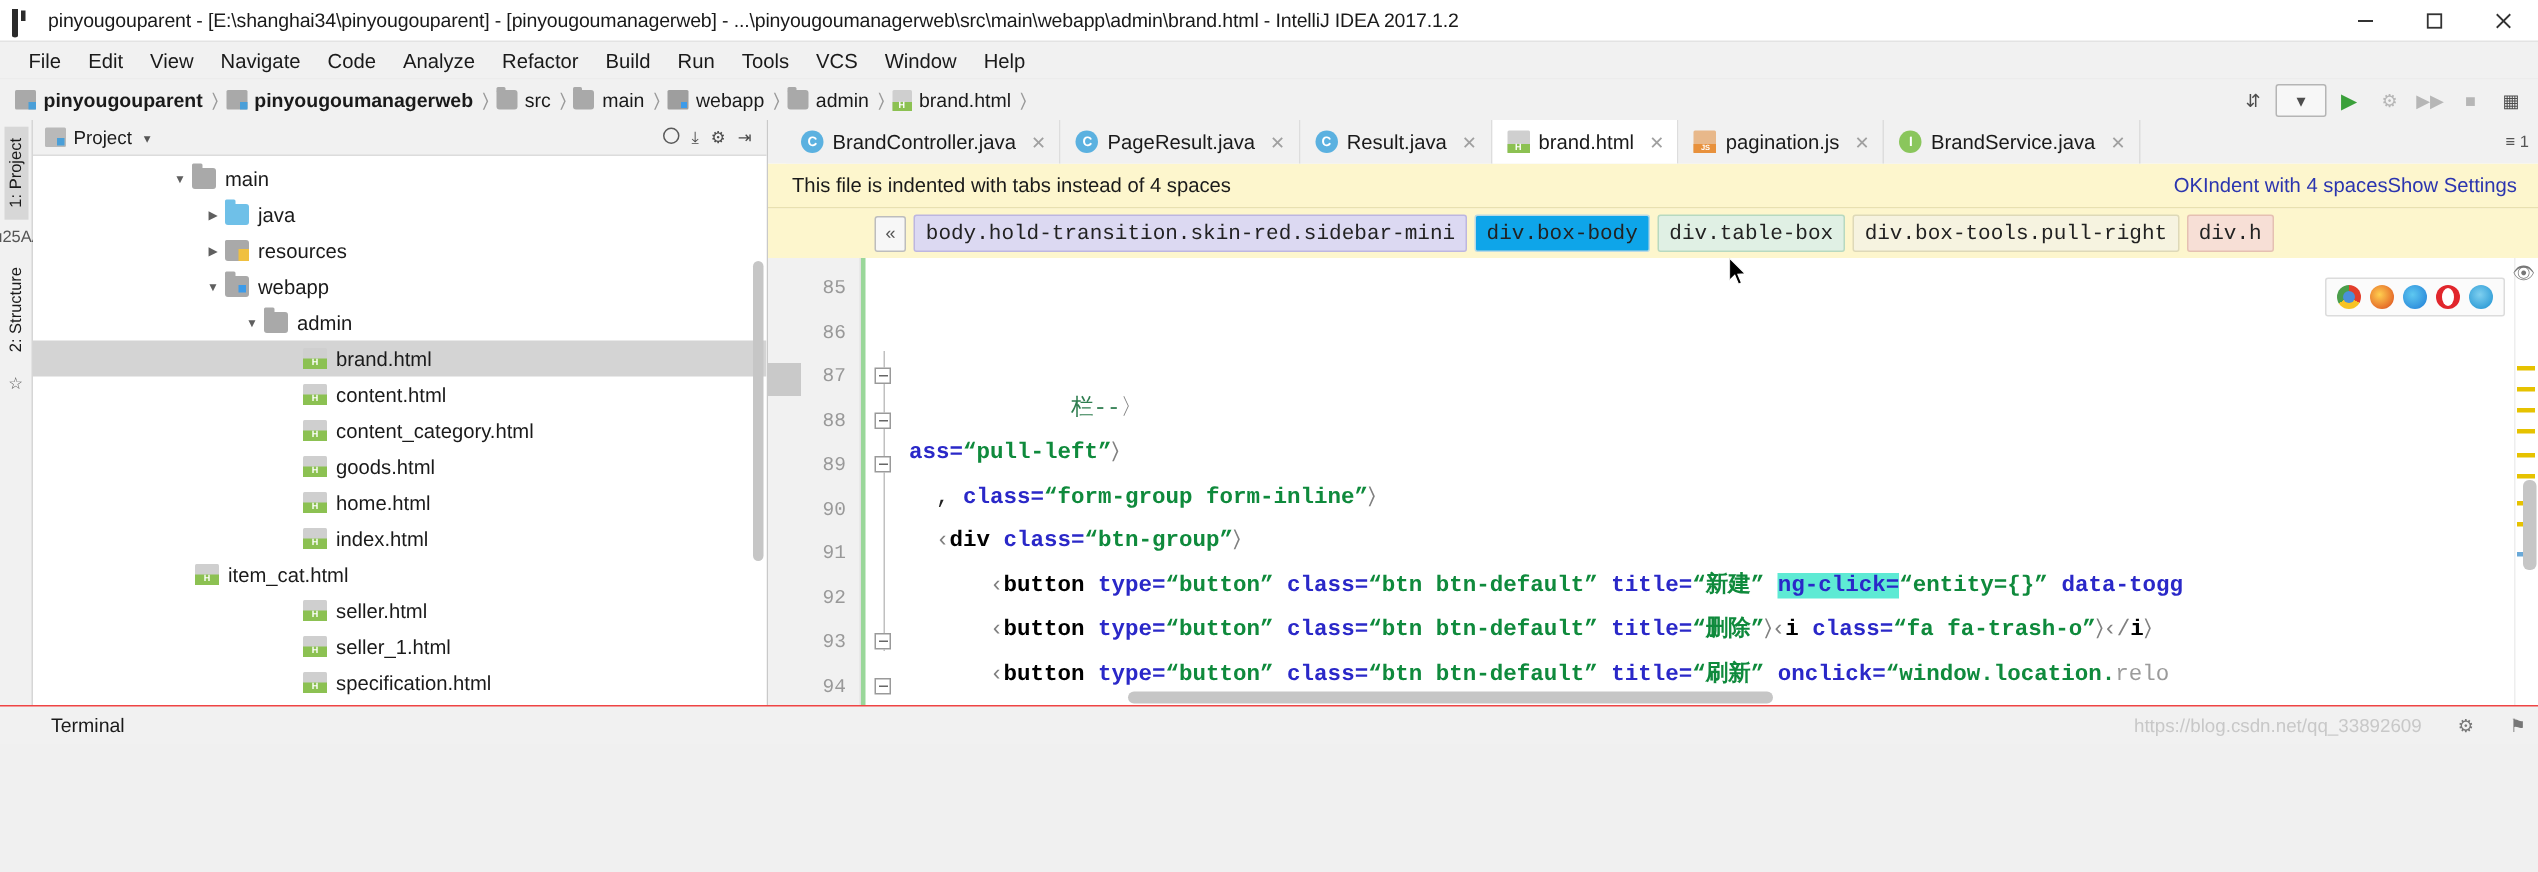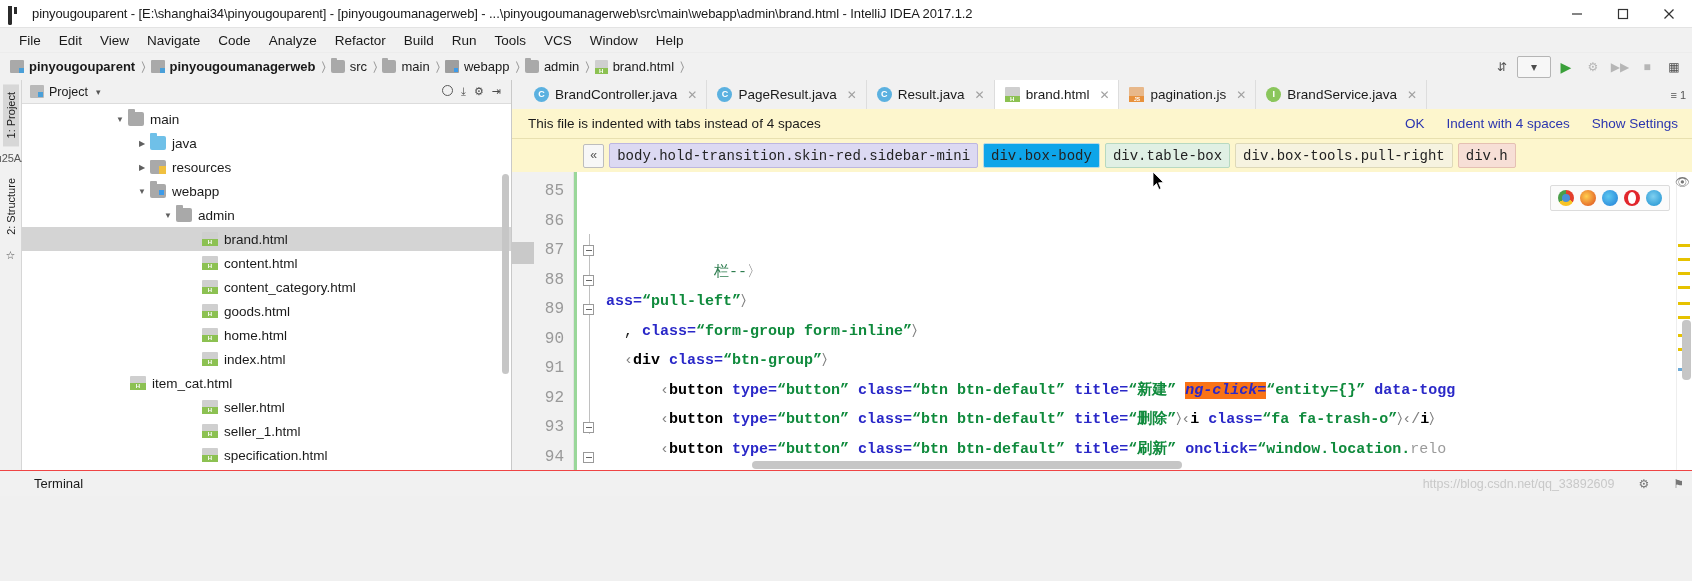--- a/index.html
+++ b/index.html
@@ -152,21 +152,21 @@
   .ic-html { background: #cfcfcf; border-radius: 1px; }
   .ic-html::after { content:"H"; position:absolute; left:0; bottom:0; width:15px; height:6px; background:#8cc152; color:#fff; font-size:6px; line-height:6px; text-align:center; font-weight:bold;}
   .ic-js { background: #e8b88a; border-radius: 1px; }
   .ic-js::after { content:"JS"; position:absolute; left:0; bottom:0; width:15px; height:6px; background:#e8913c; color:#fff; font-size:5px; line-height:6px; text-align:center; font-weight:bold;}
   .tabbar-right { margin-left: auto; display: flex; align-items: center; padding-right: 6px; gap: 4px; font-size: 11px; color: #555; }
 
   .notifbar {
     height: 30px; background: #fdf6cd; border-bottom: 1px solid #e8e0b0; display: flex; align-items: center;
     padding: 0 14px 0 16px; flex: 0 0 30px; font-size: 13.5px; color: #1a1a1a;
   }
-  .notif-actions { margin-left: auto; display: flex; gap: 22px; }
+  .notif-actions { margin-left: auto; display: flex; }
   .notif-link { color: #2b35af; font-size: 13.5px; }
 
   .crumbbar {
     height: 33px; background: #fdf6cd; display: flex; align-items: center; padding: 0 4px 0 4px;
     flex: 0 0 33px; gap: 5px; overflow: hidden; position: relative;
   }
   .crumbbar .gutter-pad { width: 62px; flex: 0 0 62px; }
   .cb-collapse {
     border: 1px solid #bdbdbd; background: #f7f7f7; border-radius: 2px; font-size: 12px; color: #555;
     padding: 3px 6px; font-family: "Liberation Mono", monospace; height: 24px; display: flex; align-items:center;
@@ -183,21 +183,21 @@
   .cb-pink { background: #f7dfd6; border-color: #e5c0b2; }
 
   
   .code-region { flex: 1 1 auto; display: flex; min-height: 0; position: relative; background: #fff; overflow: hidden;}
   .gutter {
     width: 62px; flex: 0 0 62px; background: #f1f1f1; border-right: 1px solid #e2e2e2;
     position: relative; padding-top: 5px;
   }
   .gline {
     height: 29.5px; line-height: 29.5px; text-align: right; padding-right: 9px;
-    font-family: "Liberation Mono", monospace; font-size: 16px; color: #999999;
+    font-family: "Liberation Mono", monospace; font-size: 13px; color: #999999;
   }
   .gutter-marker { position: absolute; left: 0; width: 22px; height: 22px; background: #c9c9c9; }
   .foldstrip {
     width: 26px; flex: 0 0 26px; background: #fff; border-left: 3px solid #9ad79a; position: relative; padding-top: 5px;
   }
   .fold {
     height: 29.5px; display: flex; align-items: center; justify-content: center; position: relative;
   }
   .fold .fbox {
     width: 11px; height: 11px; border: 1px solid #9a9a9a; background: #fff; position: relative;
@@ -210,21 +210,21 @@
     font-family: "Liberation Mono", monospace; font-size: 15px; white-space: pre;
   }
   .cline { height: 29.5px; line-height: 29.5px; padding-left: 6px; }
   .tok-tag { color: #000000; font-weight: bold; }
   .tok-attr { color: #2a28c8; font-weight: bold; }
   .tok-val { color: #0f8a3c; font-weight: bold; }
   .tok-ang { color: #808080; }
   .tok-comment { color: #2e7d4f; }
   .tok-plain { color: #222; }
   .tok-gray { color: #9b9b9b; }
-  .hl-yellow { background: #f97316; font-style: italic; }
+  .hl-yellow { background: #5eead4; }
 
   
   .markers {
     width: 16px; flex: 0 0 16px; background: #fff; border-left: 1px solid #eee; position: relative;
   }
   .mk { position: absolute; right: 2px; width: 12px; height: 3px; }
   .mk.y { background: #e6c200; }
   .mk.b { background: #6aa9d8; }
   .editor-scroll-v { position: absolute; right: 1px; width: 9px; background: #c6c6c6; border-radius: 4px; }
   .eye-icon { position: absolute; right: 2px; top: 3px; font-size: 12px; color: #777; }

